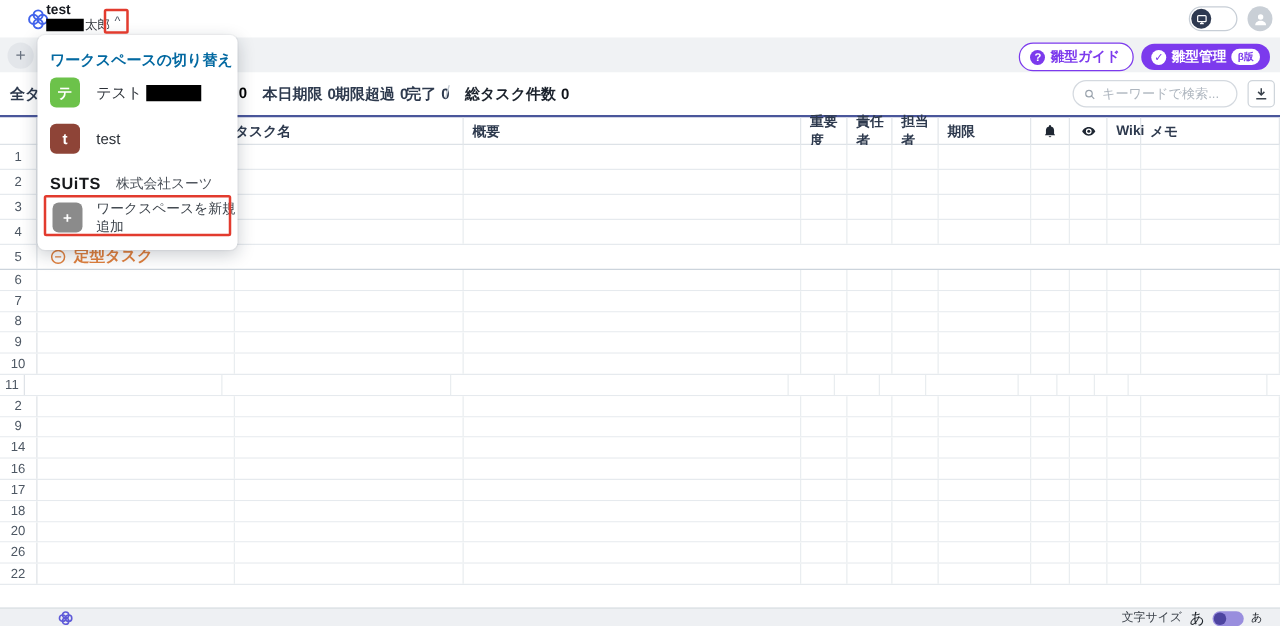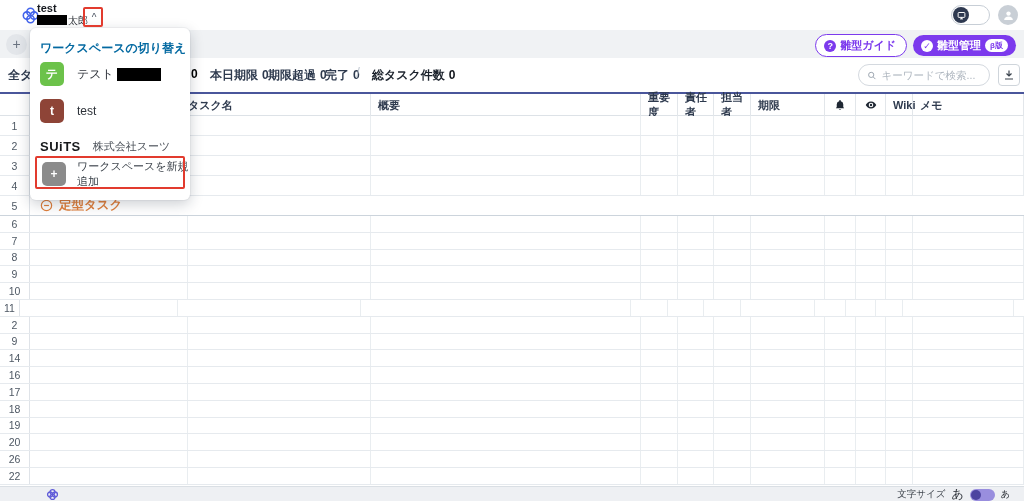--- a/index.html
+++ b/index.html
@@ -454,34 +454,20 @@
         <div class="td" style="width: 37px;"></div>
         <div class="td" style="width: 36px;"></div>
         <div class="td" style="width: 37px;"></div>
         <div class="td" style="width: 74px;"></div>
         <div class="td" style="width: 31px;"></div>
         <div class="td" style="width: 30px;"></div>
         <div class="td" style="width: 27px;"></div>
         <div class="td" style="width: 111px;"></div>
       </div>
       <div class="trow" style="height: 16.8px;">
-        <div class="td td-num" style="width: 30px;">19</div>
-        <div class="td" style="width: 158px;"></div>
-        <div class="td" style="width: 183px;"></div>
-        <div class="td" style="width: 270px;"></div>
-        <div class="td" style="width: 37px;"></div>
-        <div class="td" style="width: 36px;"></div>
-        <div class="td" style="width: 37px;"></div>
-        <div class="td" style="width: 74px;"></div>
-        <div class="td" style="width: 31px;"></div>
-        <div class="td" style="width: 30px;"></div>
-        <div class="td" style="width: 27px;"></div>
-        <div class="td" style="width: 111px;"></div>
-      </div>
-      <div class="trow" style="height: 16.8px;">
         <div class="td td-num" style="width: 30px;">20</div>
         <div class="td" style="width: 158px;"></div>
         <div class="td" style="width: 183px;"></div>
         <div class="td" style="width: 270px;"></div>
         <div class="td" style="width: 37px;"></div>
         <div class="td" style="width: 36px;"></div>
         <div class="td" style="width: 37px;"></div>
         <div class="td" style="width: 74px;"></div>
         <div class="td" style="width: 31px;"></div>
         <div class="td" style="width: 30px;"></div>

